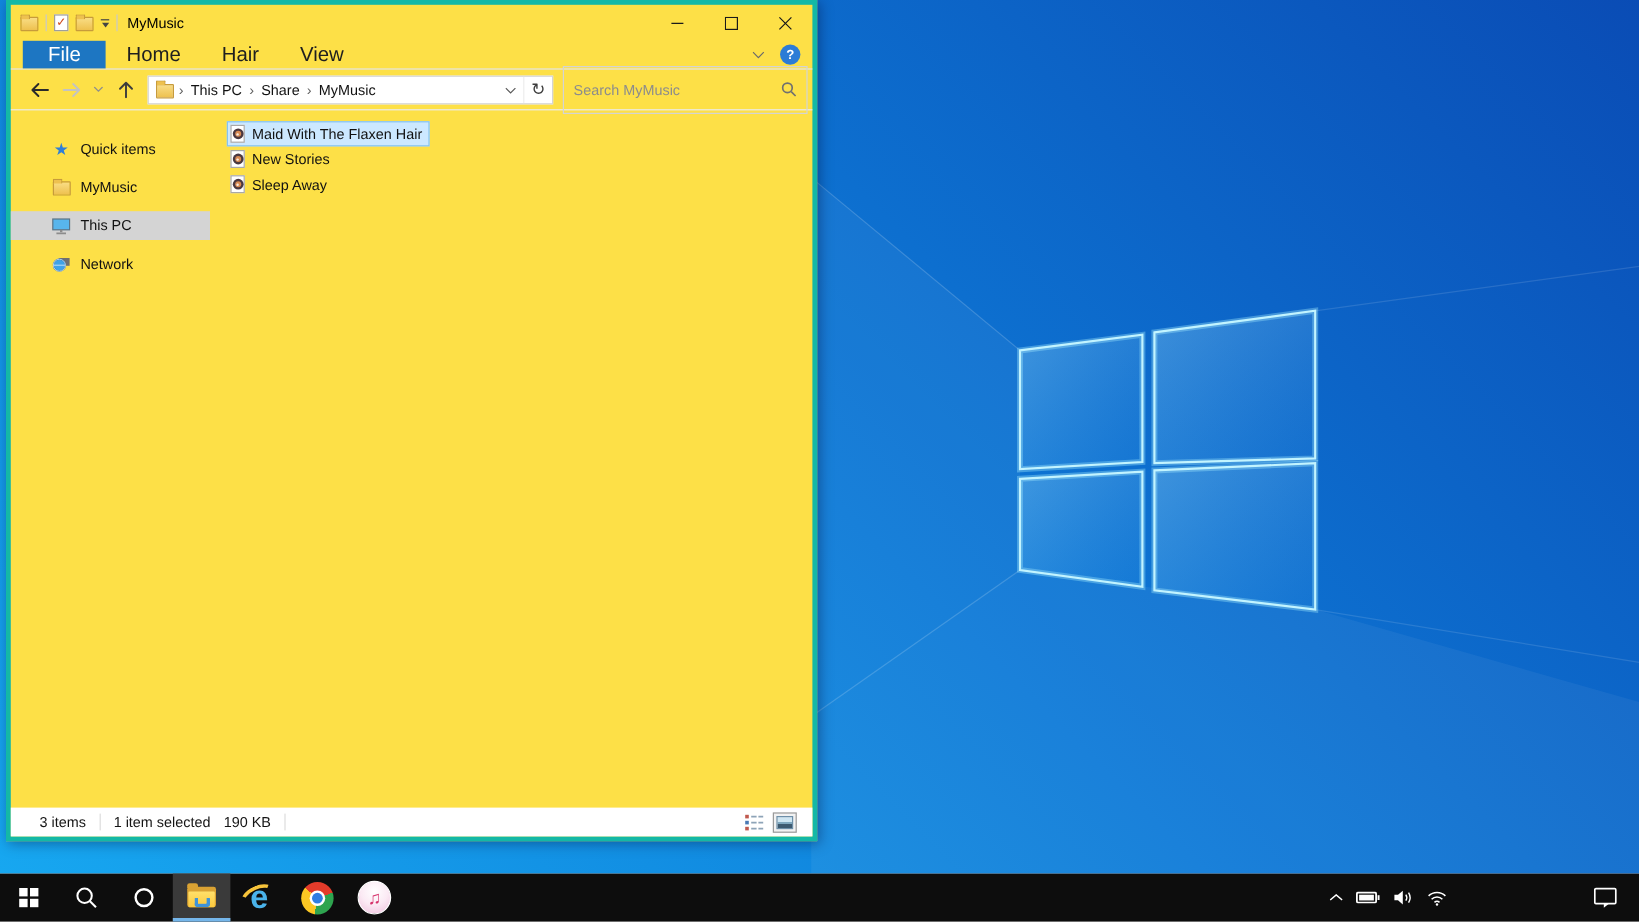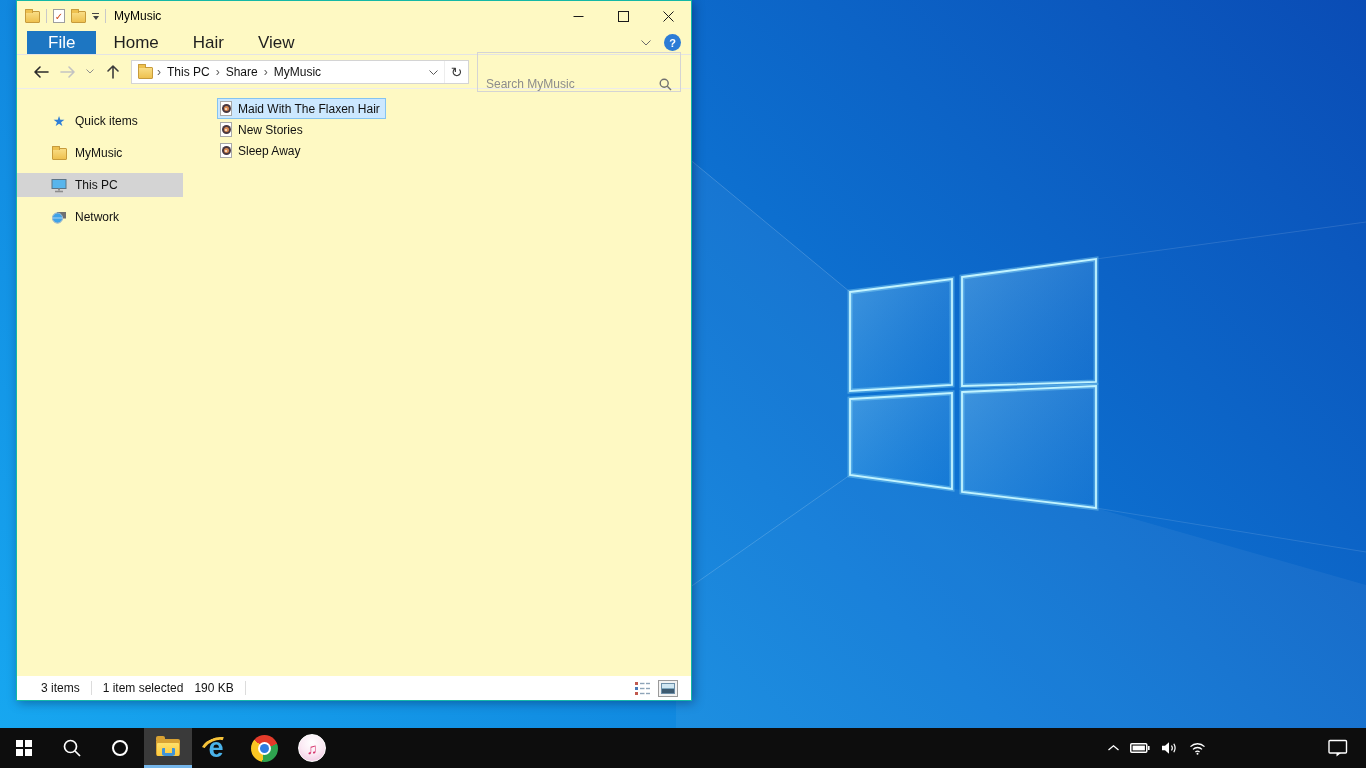--- a/index.html
+++ b/index.html
@@ -5,22 +5,22 @@
   * { margin:0; padding:0; box-sizing:border-box; }
   html,body { width:1366px; height:768px; overflow:hidden;
     font-family:"Liberation Sans","DejaVu Sans",sans-serif; }
 
   
   .desktop { position:absolute; left:0; top:0; width:1366px; height:728px;
     background:linear-gradient(45deg,#17a7f0 0%,#0e7bd8 48%,#0a4cb5 100%); }
   .desktop svg { position:absolute; left:0; top:0; }
 
   
-  .window { position:absolute; left:16px; top:0; width:676px; height:701px;
-    background:#fef9c3; border:1px solid #14b8a6; box-shadow:2px 2px 10px rgba(0,0,40,.35); }
+  .window { position:absolute; left:5px; top:0; width:676px; height:701px;
+    background:#fde047; border:4px solid #14b8a6; box-shadow:2px 2px 10px rgba(0,0,40,.35); }
 
   .titlebar { display:flex; align-items:center; height:30px; padding-left:8px; }
   .qat { display:flex; align-items:center; gap:6px; }
   .sep-v { width:1px; height:14px; background:#c9c9c9; }
   .folder-ico { width:15px; height:12px; background:linear-gradient(#f9dd85,#eec14f);
     border:1px solid #c79b3b; border-radius:1px; position:relative; margin-top:2px; }
   .folder-ico::before { content:""; position:absolute; top:-3.5px; left:-1px; width:6px; height:3px;
     background:#eec14f; border:1px solid #c79b3b; border-bottom:none; border-radius:1px 1px 0 0; }
   .props-ico { width:12px; height:14px; background:#fff; border:1px solid #9e9e9e;
     display:flex; align-items:center; justify-content:center; }
@@ -45,37 +45,37 @@
     padding-left:10px; }
   .nav-btn { width:27px; display:flex; justify-content:center; align-items:center; }
   .addr-box { margin-left:5px; width:338px; height:24px; border:1px solid #d4d4d4;
     display:flex; align-items:center; padding-left:6px; font-size:12px; background:#fff; }
   .crumb { color:#111; padding:0 2px; cursor:default; }
   .crumb-sep { color:#5f5f5f; font-size:12px; padding:0 4px; }
   .addr-caret { margin-left:auto; padding:0 6px; }
   .refresh-btn { width:24px; height:22px; display:flex; align-items:center; justify-content:center;
     border-left:1px solid #ededed; font-size:14px; color:#3d3d3d; }
   .search-box { margin-left:8px; width:204px; height:40px; border:1px solid #d4d4d4;
-    display:flex; align-items:flex-end; padding:0 8px; }
+    display:flex; align-items:center; padding:0 8px; }
   .search-box input { flex:1; border:none; outline:none; font-size:12px; color:#444;
     font-family:inherit; background:transparent; min-width:0; }
   .search-box input::placeholder { color:#8c8c8c; }
 
   .window-body { position:absolute; top:90px; bottom:24px; left:0; right:0; display:flex; }
   .sidebar { width:166px; padding-top:18px; }
   .side-item { height:24px; display:flex; align-items:center; margin-bottom:8px;
     font-size:12px; color:#111; }
   .side-item .ic { width:18px; margin-left:33px; margin-right:7px; display:flex;
     justify-content:center; align-items:center; }
   .side-item.selected { background:#d4d4d4; }
   .star-ico { color:#2f7fd6; font-size:14px; line-height:14px; }
 
   .filelist { flex:1; padding-top:7px; }
   .file-row { display:flex; align-items:center; width:fit-content; height:21px;
-    padding:0 5px 0 2px; margin-left:34px; border:1px solid transparent;
+    padding:0 5px 0 2px; margin-left:14px; border:1px solid transparent;
     font-size:12px; color:#111; }
   .file-row.selected { background:#cce8ff; border-color:#84c3f1; }
   .audio-ico { width:12px; height:15px; background:#fff; border:1px solid #a8a8a8;
     display:flex; align-items:center; justify-content:center; margin-right:6px; flex:none; }
   .disc { width:9px; height:9px; border-radius:50%; background:#4a3840;
     display:flex; align-items:center; justify-content:center; }
   .disc-ring { width:5px; height:5px; border-radius:50%; background:#d98a52;
     display:flex; align-items:center; justify-content:center; }
   .disc-hole { width:2px; height:2px; border-radius:50%; background:#f7ece2; }
 

